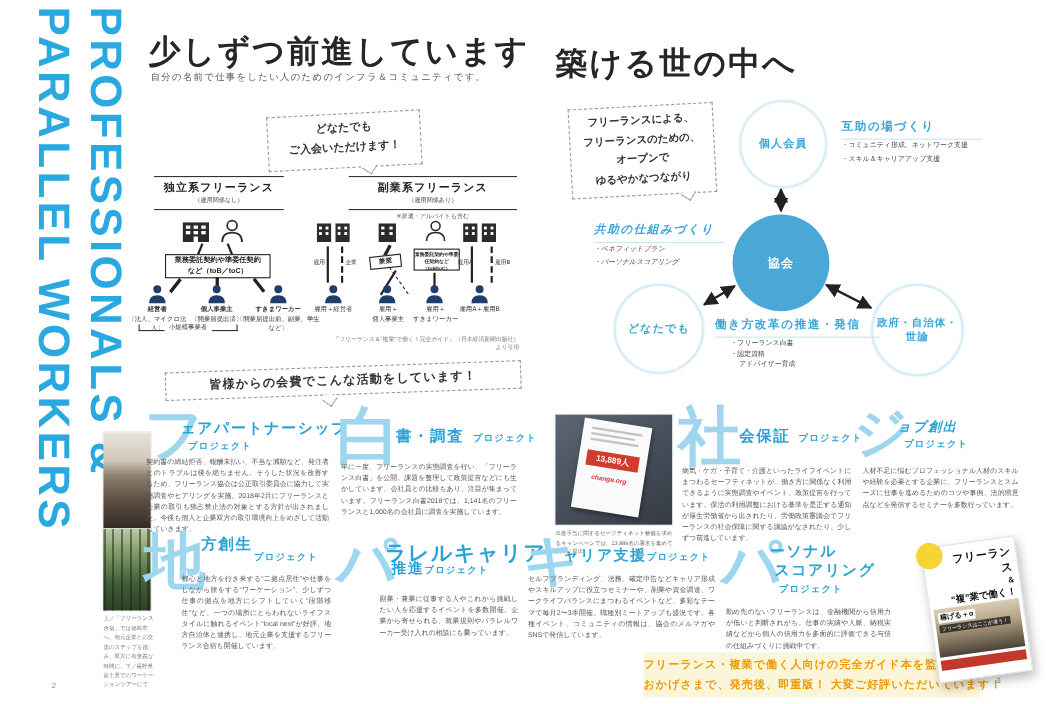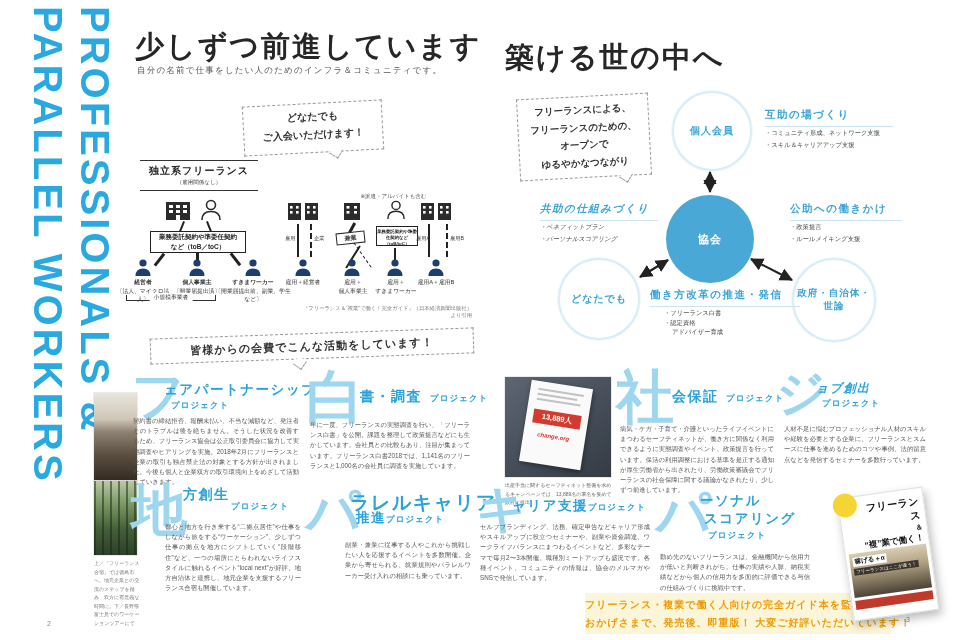--- a/index.html
+++ b/index.html
@@ -80,20 +80,24 @@
   <div class="abs bubble" style="left:243px;top:103px;width:138px;height:44px;transform:rotate(-3deg);font-size:10px;line-height:1.8;padding-top:4px;">
     <div>どなたでも</div>
     <div>ご入会いただけます！</div>
     <div class="tail abs" style="left:86px;bottom:-6px;"></div>
   </div>
 
   <div class="abs dheader" style="left:140px;top:160px;width:118px;">
     <div class="t">独立系フリーランス</div>
     <div class="s">（雇用関係なし）</div>
   </div>
+  <div class="abs dheader" style="left:317px;top:160px;width:153px;">
+    <div class="t">副業系フリーランス</div>
+    <div class="s">（雇用関係あり）</div>
+  </div>
   <div class="abs note6" style="left:317px;top:193px;width:153px;">※派遣・アルバイトも含む</div>
 
   <svg class="abs" style="left:166px;top:202px;" width="24" height="18" viewBox="0 0 24 18">
     <rect x="0" y="0" width="24" height="18" fill="#2b2b2b"></rect>
     <g fill="#fff">
         <rect x="3" y="3" width="4" height="3"></rect>
         <rect x="10" y="3" width="4" height="3"></rect>
         <rect x="17" y="3" width="4" height="3"></rect>
     <rect x="3" y="8" width="4" height="3"></rect>
         <rect x="10" y="8" width="4" height="3"></rect>
@@ -261,26 +265,20 @@
     <div class="bline" style="width:128px;margin-top:4px;"></div>
     <div class="bullet">・コミュニティ形成、ネットワーク支援</div>
     <div class="bullet">・スキル＆キャリアアップ支援</div>
   </div>
   <div class="abs" style="left:540px;top:202px;font-style:italic;">
     <div class="bhead">共助の仕組みづくり</div>
     <div class="bline" style="width:118px;margin-top:4px;"></div>
     <div class="bullet">・ベネフィットプラン</div>
     <div class="bullet">・パーソナルスコアリング</div>
   </div>
-  <div class="abs" style="left:790px;top:202px;">
-    <div class="bhead">公助への働きかけ</div>
-    <div class="bline" style="width:112px;margin-top:4px;"></div>
-    <div class="bullet">・政策提言</div>
-    <div class="bullet">・ルールメイキング支援</div>
-  </div>
   <div class="abs" style="left:650px;top:288px;">
     <div class="bhead">働き方改革の推進・発信</div>
     <div class="bline" style="width:150px;margin-top:4px;"></div>
     <div class="bullet" style="margin-left:14px;">・フリーランス白書</div>
     <div class="bullet" style="margin-left:14px;line-height:1.4;">・認定資格</div>
     <div class="bullet" style="margin-left:22px;line-height:1.4;">アドバイザー育成</div>
   </div>
 
   <div class="abs photo" style="left:94px;top:393px;width:43px;height:87px;background:linear-gradient(180deg,#e9e5db 0%,#cfc6b8 30%,#8d8172 45%,#5a4d40 72%,#332b23 100%);"></div>
   <div class="abs photo" style="left:94px;top:481px;width:43px;height:74px;background:repeating-linear-gradient(90deg,rgba(25,35,20,.5) 0 2px,rgba(0,0,0,0) 2px 8px),linear-gradient(180deg,#b9caa4 0%,#7e9a66 30%,#44603a 65%,#2c4026 100%);"></div>

